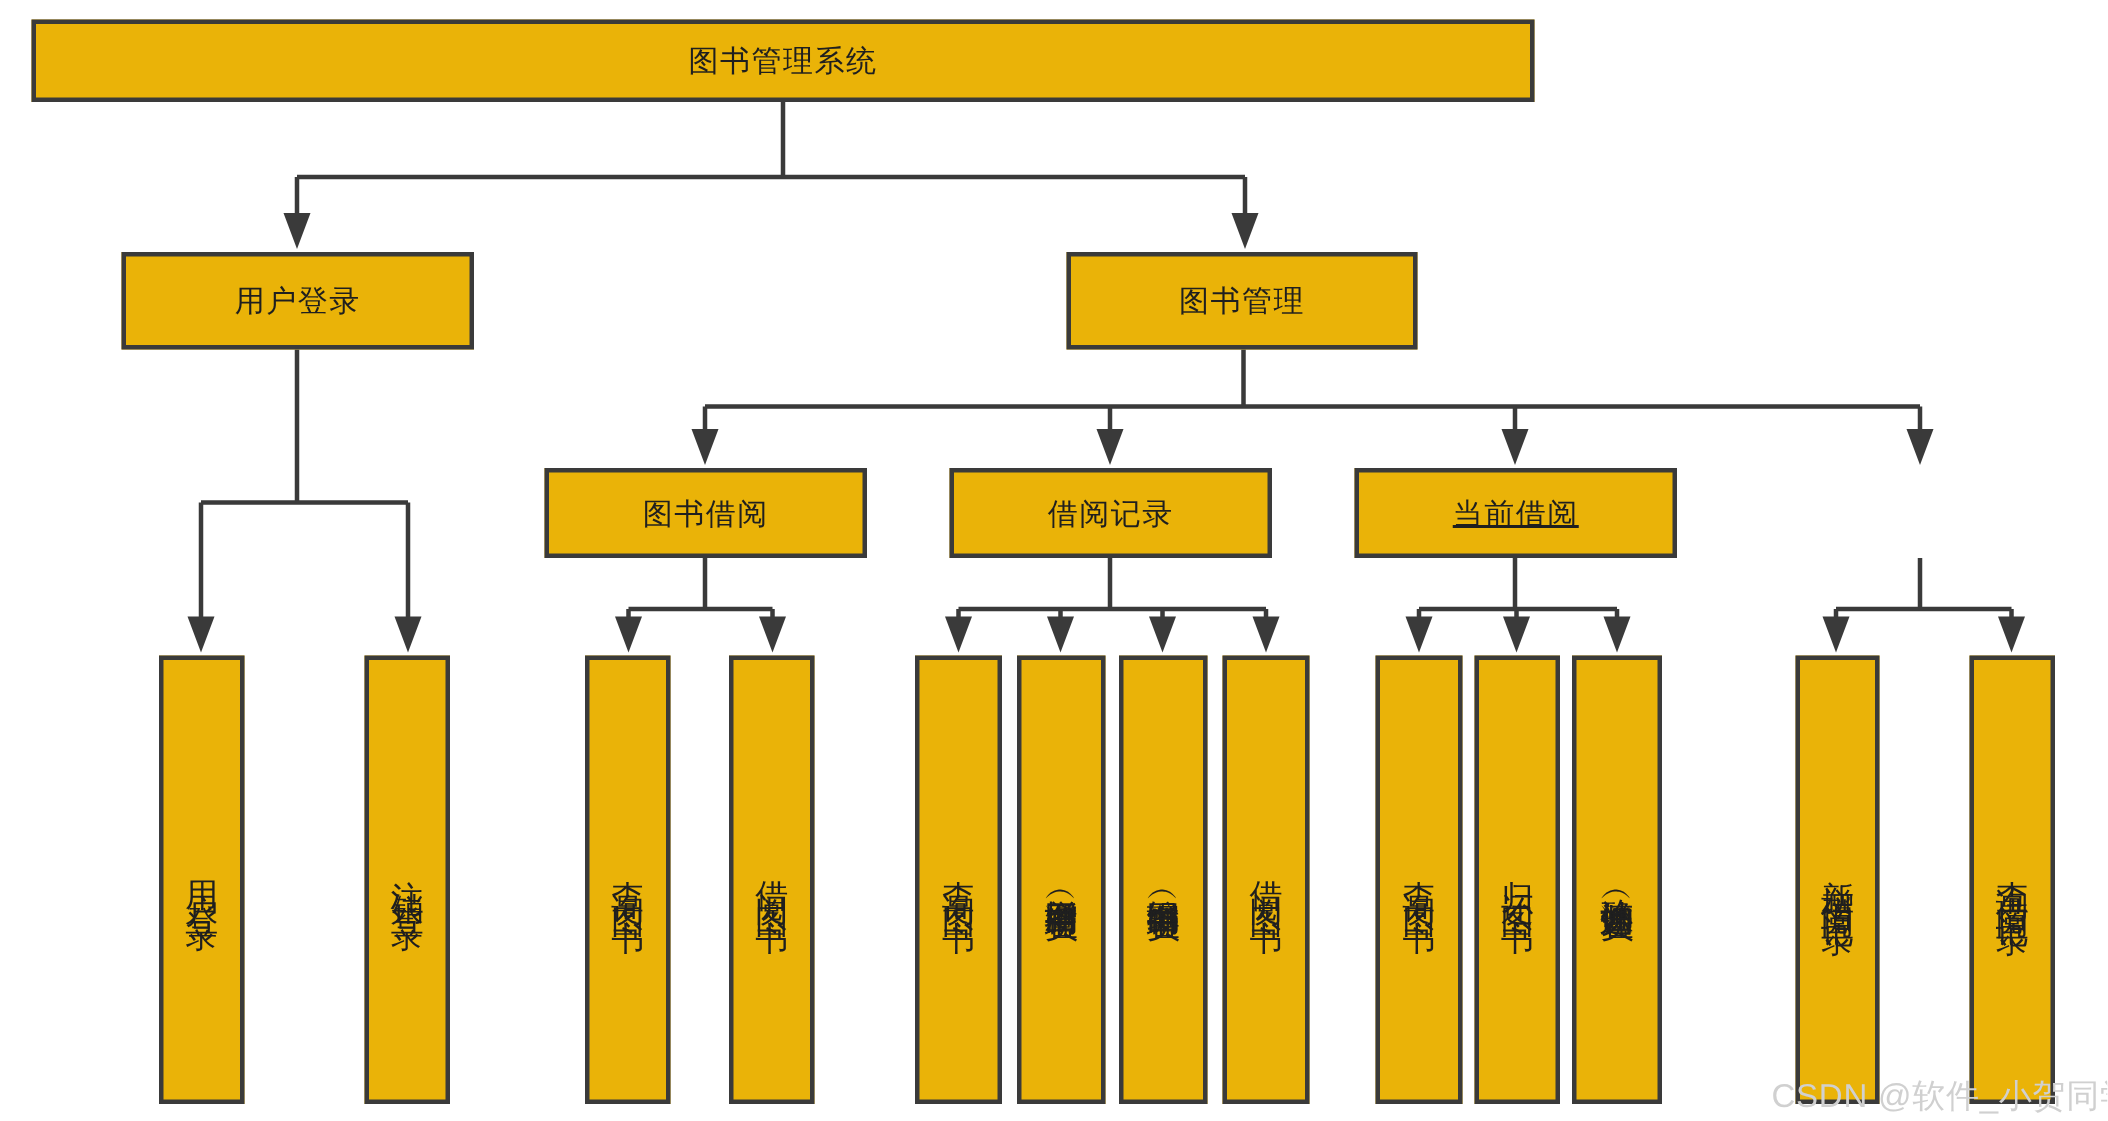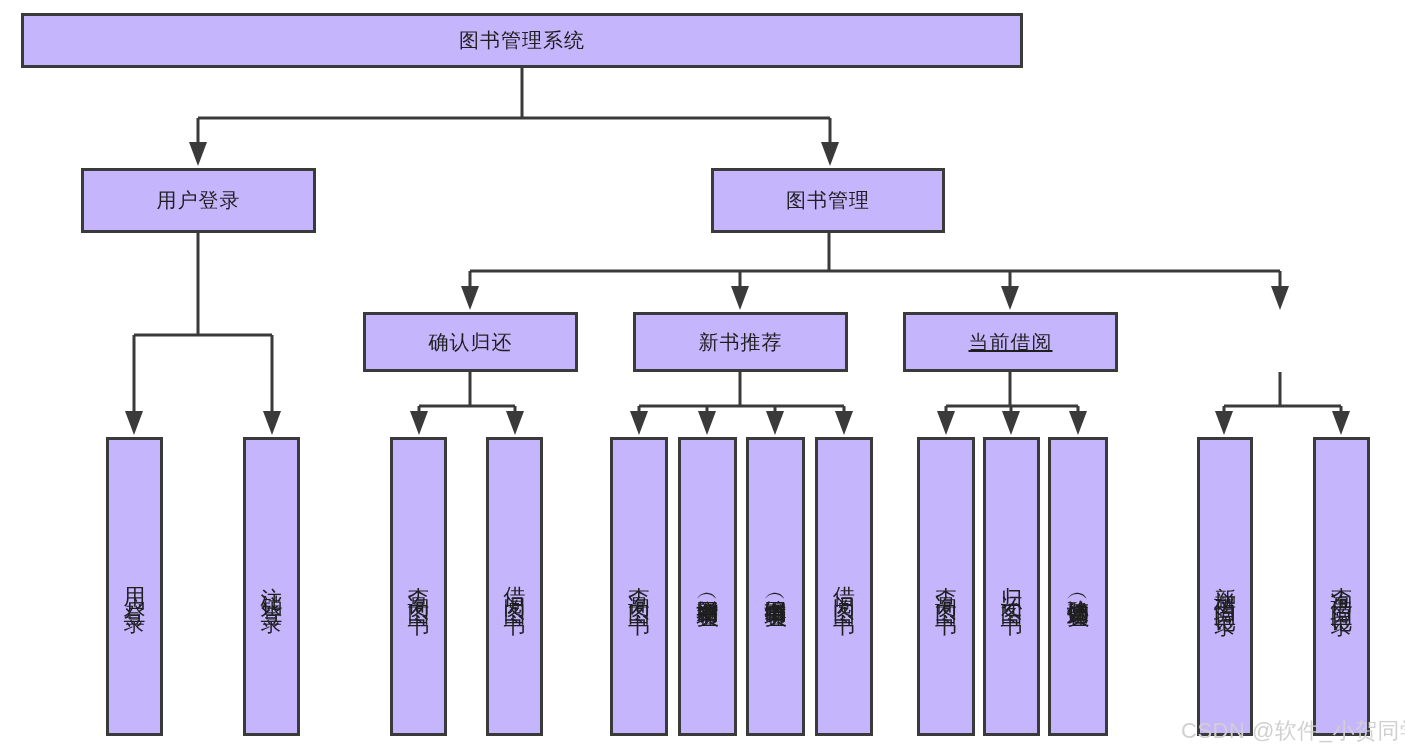--- a/index.html
+++ b/index.html
@@ -6,21 +6,21 @@
   .stage{
     position:relative;
     width:1405px;height:747px;
     background:#ffffff;
     font-family:"Liberation Sans","DejaVu Sans",sans-serif;
     overflow:hidden;
   }
   .connectors{position:absolute;left:0;top:0;z-index:0;}
   .node{
     position:absolute;
-    background:#c4b5fd;
+    background:#eab308;
     border:3px solid #3a3a3a;
     box-sizing:border-box;
     display:flex;align-items:center;justify-content:center;
     color:#1f1f1f;
     z-index:1;
   }
   .node-h{font-size:20px;letter-spacing:1px;}
   .node-leaf{z-index:1;}
   .vtext{
     writing-mode:vertical-rl;
@@ -93,24 +93,24 @@
   </div>
 
   <div class="node node-h" style="left:81px;top:168px;width:235px;height:65px;">
     <span>用户登录</span>
   </div>
   <div class="node node-h" style="left:711px;top:168px;width:234px;height:65px;">
     <span>图书管理</span>
   </div>
 
   <div class="node node-h" style="left:363px;top:312px;width:215px;height:60px;">
-    <span>确认归还</span>
+    <span>图书借阅</span>
   </div>
   <div class="node node-h" style="left:633px;top:312px;width:215px;height:60px;">
-    <span>新书推荐</span>
+    <span>借阅记录</span>
   </div>
   <div class="node node-h" style="left:903px;top:312px;width:215px;height:60px;text-decoration:underline;">
     <span>当前借阅</span>
   </div>
 
   <div class="node node-leaf" style="left:106px;top:437px;width:57px;height:299px;">
     <span class="vtext v-short">用户登录</span>
   </div>
   <div class="node node-leaf" style="left:243px;top:437px;width:57px;height:299px;">
     <span class="vtext v-short">注销登录</span>

